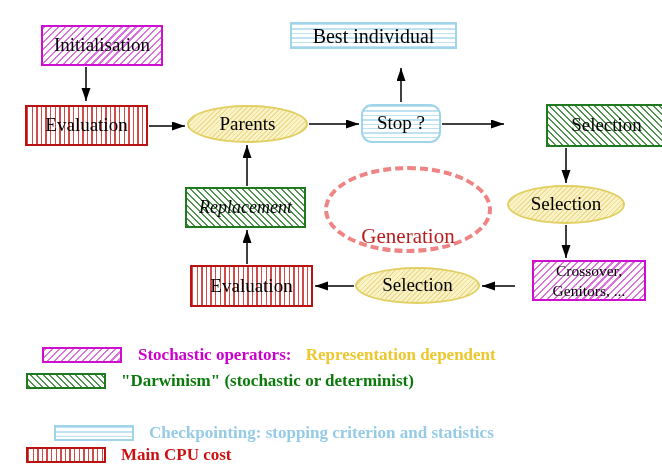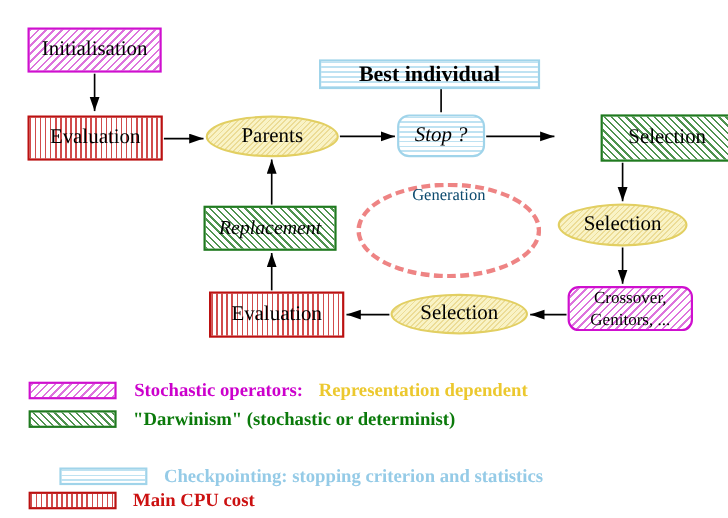--- a/index.html
+++ b/index.html
@@ -8,35 +8,35 @@
     font-family:"Liberation Serif", serif; overflow:hidden;
   }
   .node {
     position:absolute; box-sizing:border-box;
     display:flex; align-items:center; justify-content:center;
     font-size:19px; color:#000; text-align:center; line-height:1.1;
     white-space:nowrap;
   }
   
   .hatch-magenta { border:2px solid #cf0fcf;
-    background: repeating-linear-gradient(135deg, #dd74dd 0 1.6px, rgba(0,0,0,0) 1.6px 5px) #fff; }
+    background: repeating-linear-gradient(135deg, #dd74dd 0 1.6px, rgba(0,0,0,0) 1.6px 5px) #fff; margin-left: 16px; }
   .hatch-green { border:2px solid #1f7a1f;
     background: repeating-linear-gradient(45deg, #4f934f 0 1.5px, rgba(0,0,0,0) 1.5px 4.6px) #fff; }
   .hatch-red { border:2px solid #bb1111;
     background: repeating-linear-gradient(90deg, #d14b4b 0 1.4px, rgba(0,0,0,0) 1.4px 4.6px) #fff; }
   .hatch-cyan { border:2px solid #a0d4ea;
     background: repeating-linear-gradient(180deg, #bee2f2 0 1.4px, rgba(0,0,0,0) 1.4px 4.4px) #fff; }
   .hatch-yellow { border:2px solid #e2cf62; border-radius:50%;
     background: repeating-linear-gradient(135deg, #ecdc96 0 1.2px, #f9f3c6 1.2px 3.4px); align-items: center; }
   .rounded { border-radius:11px; }
 
   .generation-ellipse {
     position:absolute; box-sizing:border-box; border:4px dashed #ee8484; border-radius:50%;
-    display:flex; align-items:flex-start; justify-content:center;
-    color:#0c4a6e; font-size:15px;
+    display:flex; align-items:flex-end; justify-content:center;
+    color:#b91c1c; font-size:21px;
   }
   .two-line { font-size:15.5px; line-height:1.25; white-space:normal; }
 
   .arrows { position:absolute; left:0; top:0; pointer-events:none; }
 
   
   .legend-row { position:absolute; left:26px; display:flex; align-items:center; gap:15px; height:18px; }
   .swatch { display:inline-block; width:80px; height:16px; box-sizing:border-box; }
   .legend-text { font-size:17px; font-weight:bold; white-space:nowrap; }
   .lt-magenta { color:#cc00cc; }
@@ -76,37 +76,37 @@
   </div>
 
   <div class="node hatch-red" style="left:25px; top:105px; width:123px; height:41px;">
     <span>Evaluation</span>
   </div>
 
   <div class="node hatch-yellow" style="left:187px; top:105px; width:121px; height:38px;">
     <span>Parents</span>
   </div>
 
-  <div class="node hatch-cyan" style="left:290px; top:54px; width:201px; height:27px; font-size:20px;font-weight:bold;">
+  <div class="node hatch-cyan" style="left:290px; top:22px; width:167px; height:27px; font-size:20px;">
     <span>Best individual</span>
   </div>
 
-  <div class="node hatch-cyan rounded" style="left:361px; top:104px; width:80px; height:39px;font-style:italic;">
+  <div class="node hatch-cyan rounded" style="left:361px; top:104px; width:80px; height:39px;">
     <span>Stop ?</span>
   </div>
 
   <div class="node hatch-green" style="left:506px; top:104px; width:121px; height:43px;margin-left:40px;">
     <span>Selection</span>
   </div>
 
   <div class="node hatch-yellow" style="left:507px; top:185px; width:118px; height:39px;">
     <span>Selection</span>
   </div>
 
-  <div class="node hatch-magenta two-line" style="left:516px; top:260px; width:114px; height:41px;border-radius:10px;">
+  <div class="node hatch-magenta two-line" style="left:516px; top:260px; width:114px; height:41px;">
     <span>
       <span style="display:block">Crossover,</span>
       <span style="display:block">Genitors, ...</span>
     </span>
   </div>
 
   <div class="node hatch-yellow" style="left:355px; top:267px; width:125px; height:37px;">
     <span>Selection</span>
   </div>
 

